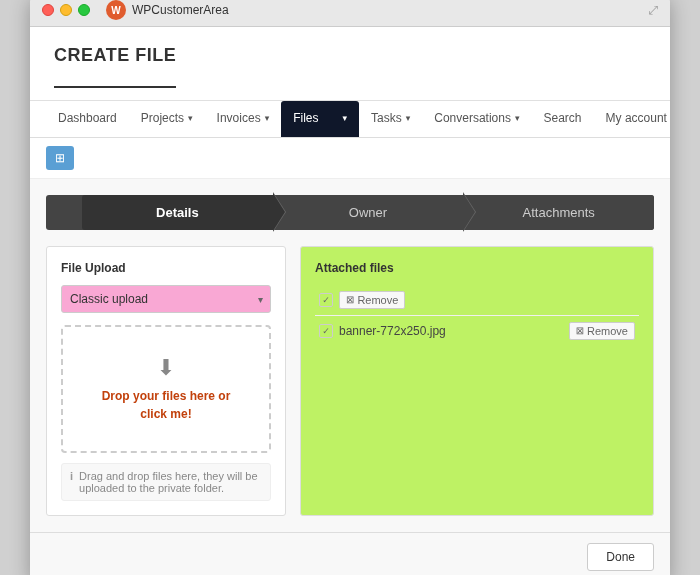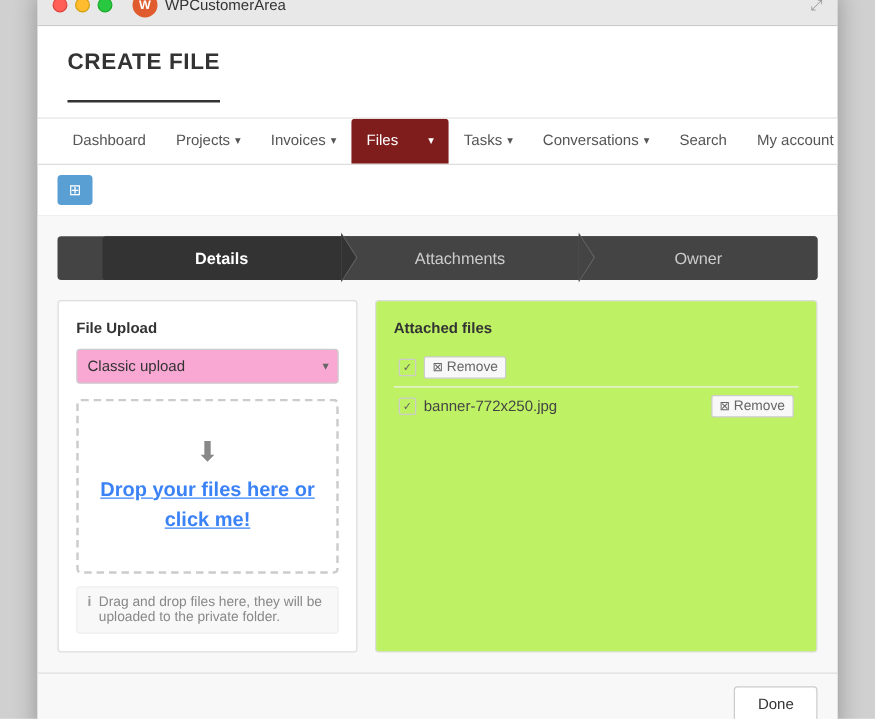--- a/index.html
+++ b/index.html
@@ -101,21 +101,21 @@
       font-size: 12px;
       color: #555;
       cursor: pointer;
       display: flex;
       align-items: center;
       gap: 4px;
       white-space: nowrap;
       border-bottom: 2px solid transparent;
     }
     .nav-item.active {
-      background: #7f1d1d;
+      background: #0f172a;
       color: white;
       border-radius: 3px 3px 0 0;
       gap: 24px;
     }
     .nav-arrow {
       font-size: 9px;
     }
     .toolbar {
       padding: 8px 16px;
       border-bottom: 1px solid #eee;
@@ -248,25 +248,24 @@
       color: #666;
       margin-bottom: 10px;
     }
     .drop-icon {
       font-size: 22px;
       margin-bottom: 6px;
       display: block;
       color: #888;
     }
     .drop-text {
-      font-size: 16px;
+      font-size: 12px;
       font-weight: 600;
-      color: #3b82f6;
+      color: #c2410c;
       line-height: 1.5;
-      text-decoration: underline;
     }
     .hint-box {
       background: #f8f8f8;
       border: 1px solid #eee;
       border-radius: 3px;
       padding: 6px 8px;
       font-size: 11px;
       color: #888;
       display: flex;
       gap: 6px;
@@ -402,24 +401,24 @@
       </button>
     </div>
 
     <div class="main-content">
 
       <div class="steps-bar">
         <div class="step active">
           <span>Details</span>
         </div>
         <div class="step">
-          <span>Attachments</span>
+          <span>Owner</span>
         </div>
         <div class="step">
-          <span>Owner</span>
+          <span>Attachments</span>
         </div>
       </div>
 
       <div class="panels">
 
         <div class="panel-left">
           <div class="panel-title">File Upload</div>
           <div class="select-wrapper">
             <select>
               <option>Classic upload</option>

